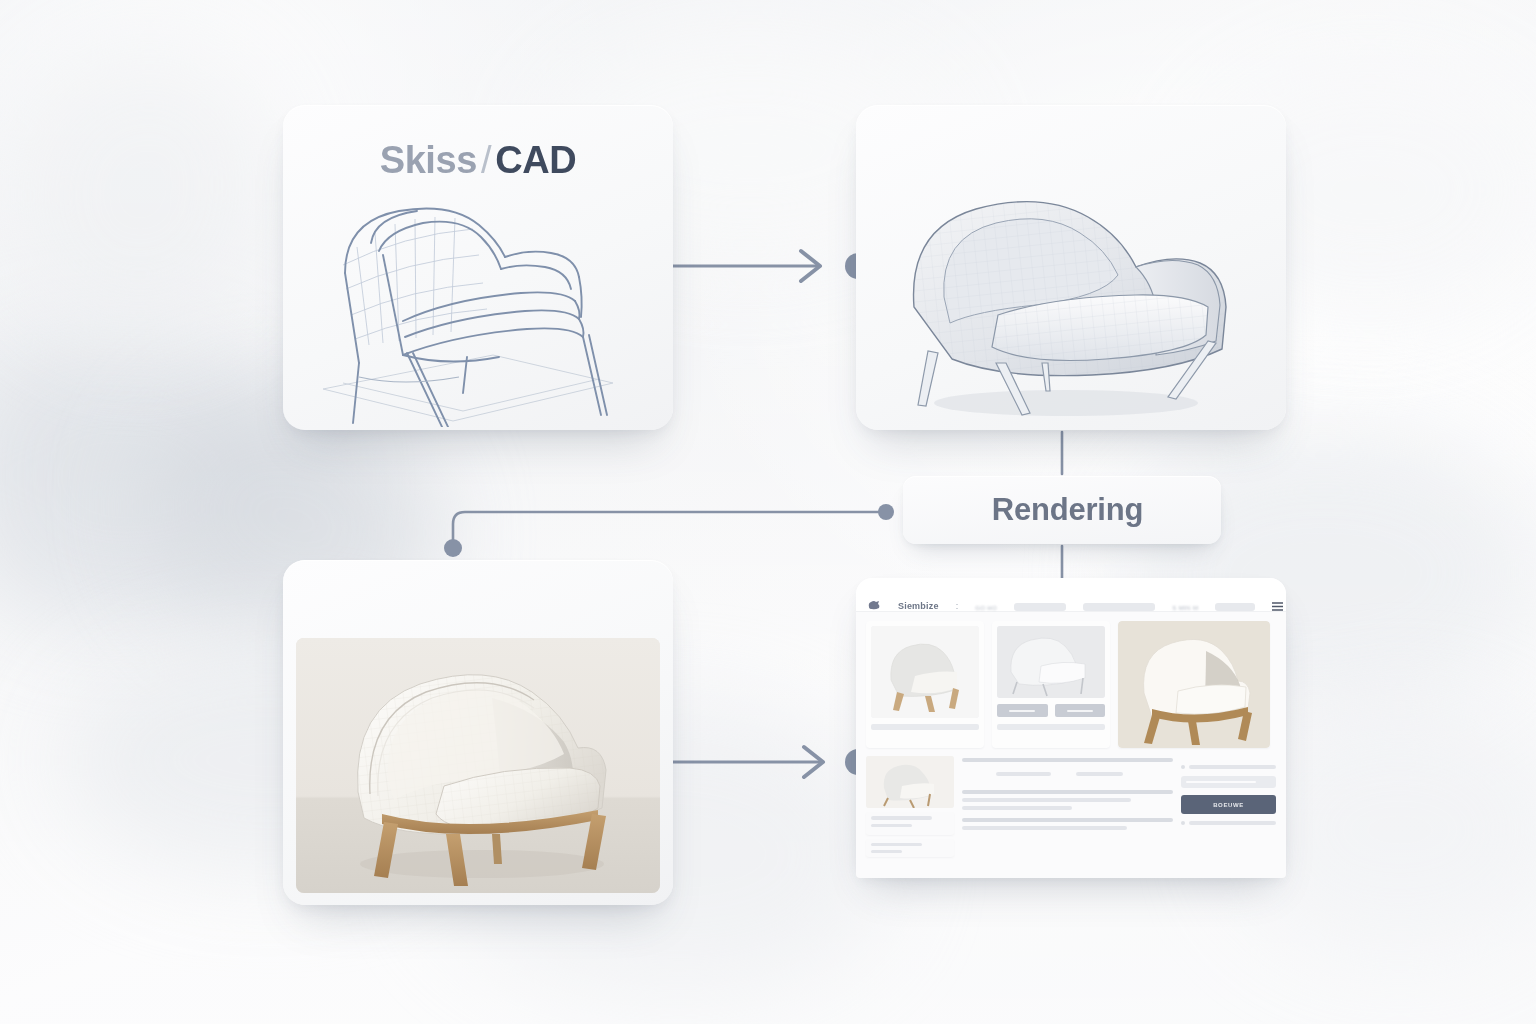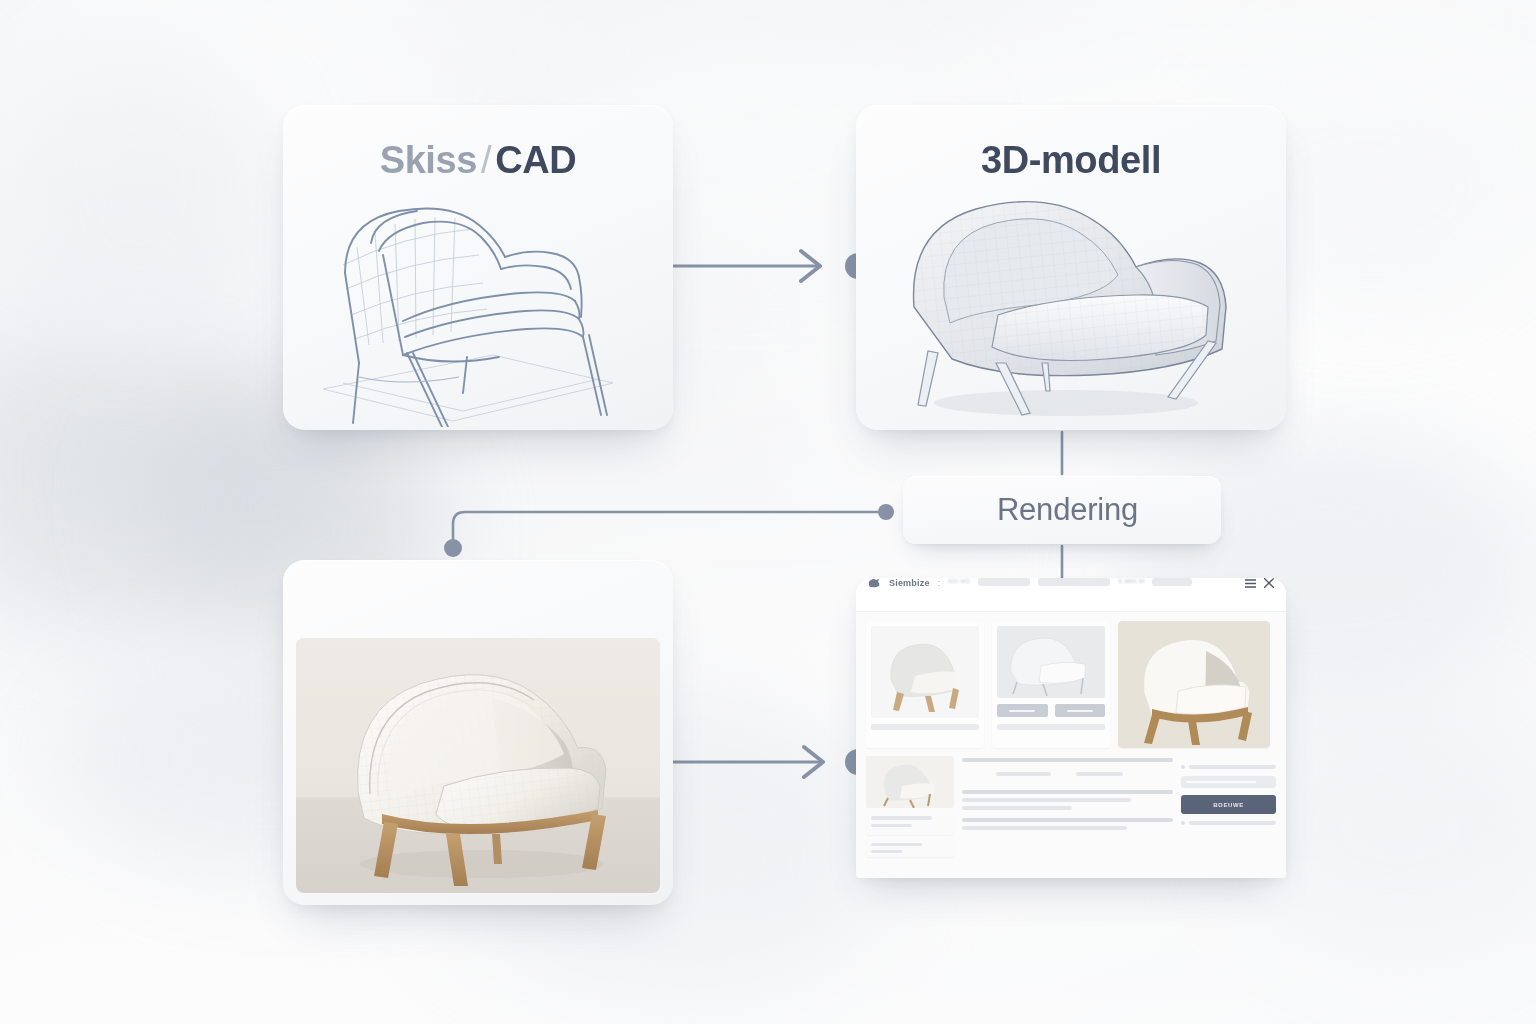--- a/index.html
+++ b/index.html
@@ -124,23 +124,23 @@
     background: #fbfbfc;
     overflow: hidden;
     box-shadow:
       0 22px 40px -16px rgba(60,72,92,.24),
       0 5px 14px -5px rgba(60,72,92,.12);
   }
   .br-topbar {
     height: 34px;
     background: #ffffff;
     display: flex;
-    align-items: flex-start;
+    align-items: flex-end;
     padding: 0 12px;
-    gap: 8px;
+    gap: 17px;
     border-bottom: 1px solid #f0f1f3;
   }
   .br-logo { width: 13px; height: 11px; flex: 0 0 auto; }
   .br-brand {
     font-size: 9px;
     font-weight: 700;
     color: #6d7687;
     letter-spacing: .2px;
     filter: blur(.75px);
     flex: 0 0 auto;
@@ -223,21 +223,21 @@
     display: flex;
     align-items: center;
     justify-content: center;
     box-shadow:
       0 14px 26px -12px rgba(60,72,92,.22),
       0 3px 8px -3px rgba(60,72,92,.12),
       inset 0 1px 0 rgba(255,255,255,.9);
   }
   #rendering-chip .chip-label {
     font-size: 31px;
-    font-weight: 400;
+    font-weight: 700;
     color: #6c7587;
     letter-spacing: -0.2px;
     margin-left: 11px;
   }
 
   
   #channel-bar {
     position: absolute;
     left: 851px;
     top: 875px;
@@ -353,21 +353,20 @@
         <path d="M300 160 L318 238"></path>
           <path d="M306 158 L324 238"></path>
       </g>
       <g fill="none" stroke="#a9b5c6" stroke-width="1.2">
         <path d="M76 200 Q120 210 176 200"></path>
       </g>
     </svg>
   </div>
 
   <div class="card" id="card-3d">
-    <div class="card-title title-hard">3D-modell</div>
     <svg class="illus" id="model-art" viewBox="0 0 430 250">
       <defs>
         <linearGradient id="bodyG" x1="0" y1="0" x2="1" y2="1">
           <stop offset="0" stop-color="#f3f4f6"></stop>
             <stop offset=".55" stop-color="#e2e5ea"></stop>
             <stop offset="1" stop-color="#cdd2da"></stop>
         </linearGradient>
         <linearGradient id="seatG" x1="0" y1="0" x2="0" y2="1">
           <stop offset="0" stop-color="#fbfbfc"></stop>
             <stop offset="1" stop-color="#dfe3e9"></stop>

